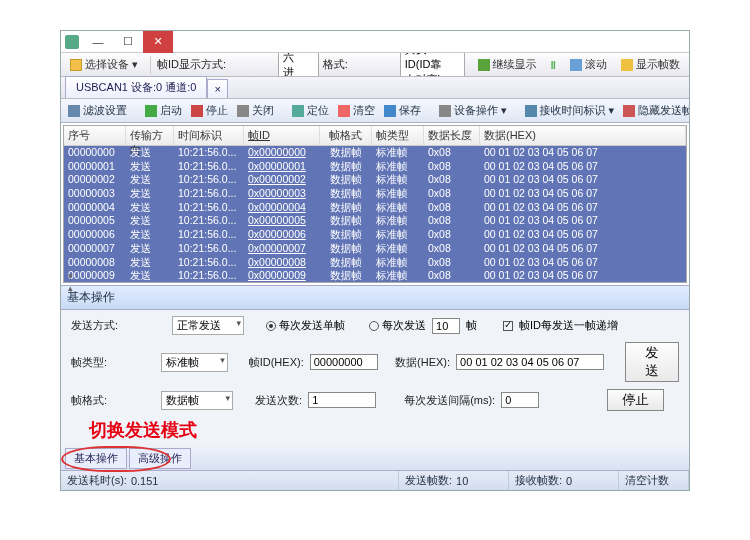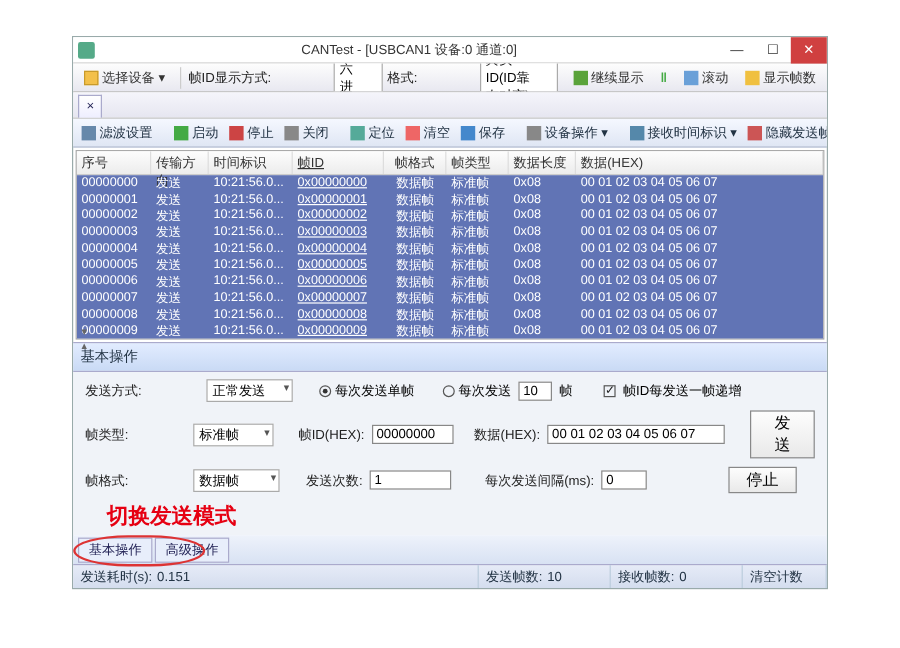--- a/index.html
+++ b/index.html
@@ -70,21 +70,20 @@
 <body>
 
 <div class="intro">
 </div>
 
 <div class="app-wrap">
 <div class="app">
 
   <div class="titlebar">
     <span class="tb-icon"></span>
-    <span class="titlebar-title">CANTest  -  [USBCAN1 设备:0 通道:0]</span>
     <div class="winbtns">
       <div class="winbtn">—</div>
       <div class="winbtn">☐</div>
       <div class="winbtn close">✕</div>
     </div>
   </div>
 
   <div class="toolbar1">
     <div class="tool-btn"><span class="ic ic-folder"></span><span>选择设备</span> ▾</div>
     <span class="sep"></span>
@@ -104,20 +103,21 @@
           <span class="ic ic-scroll"></span>
           <span>滚动</span>
         </div>
     <div class="tool-btn">
           <span class="ic ic-count"></span>
           <span>显示帧数</span>
         </div>
   </div>
 
   <div class="tabs1">
+    <div class="tab">USBCAN1 设备:0 通道:0</div>
     <div class="tab" style="padding:3px 6px">×</div>
   </div>
 
   <div class="toolbar2">
     <div class="tb2">
           <span class="ic ic-filter"></span>
           <span>滤波设置</span>
         </div>
     <span class="sep"></span>
     <div class="tb2">

